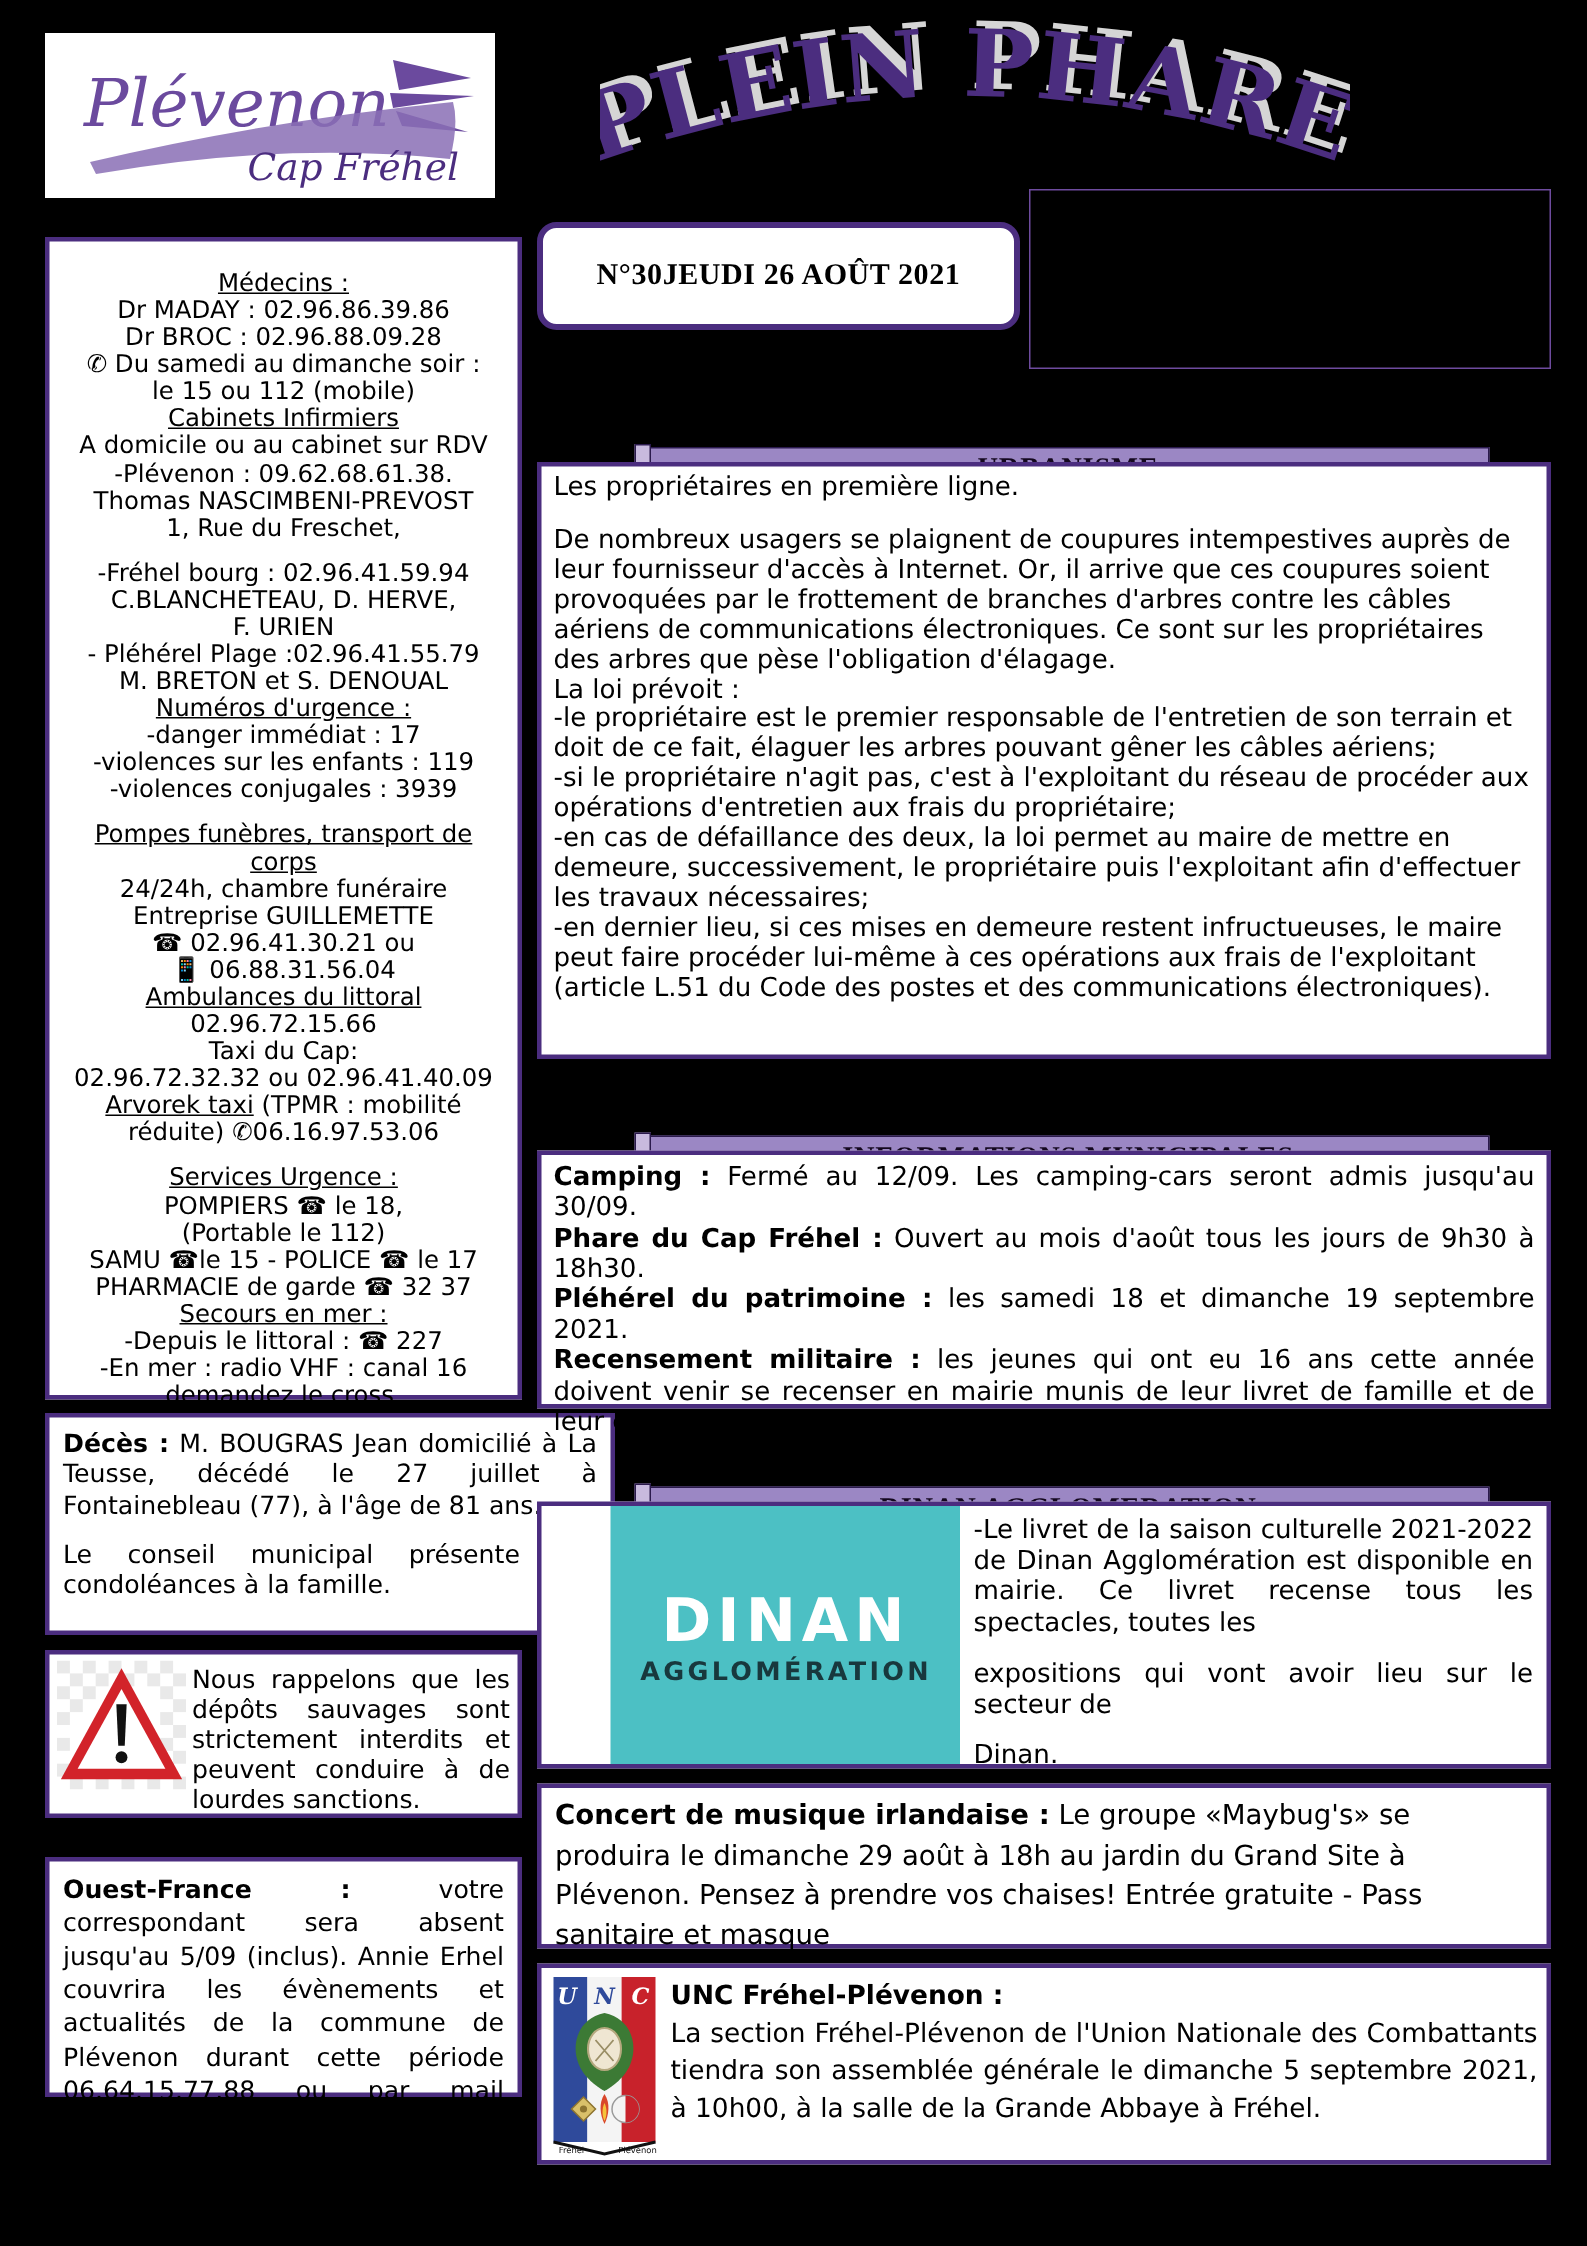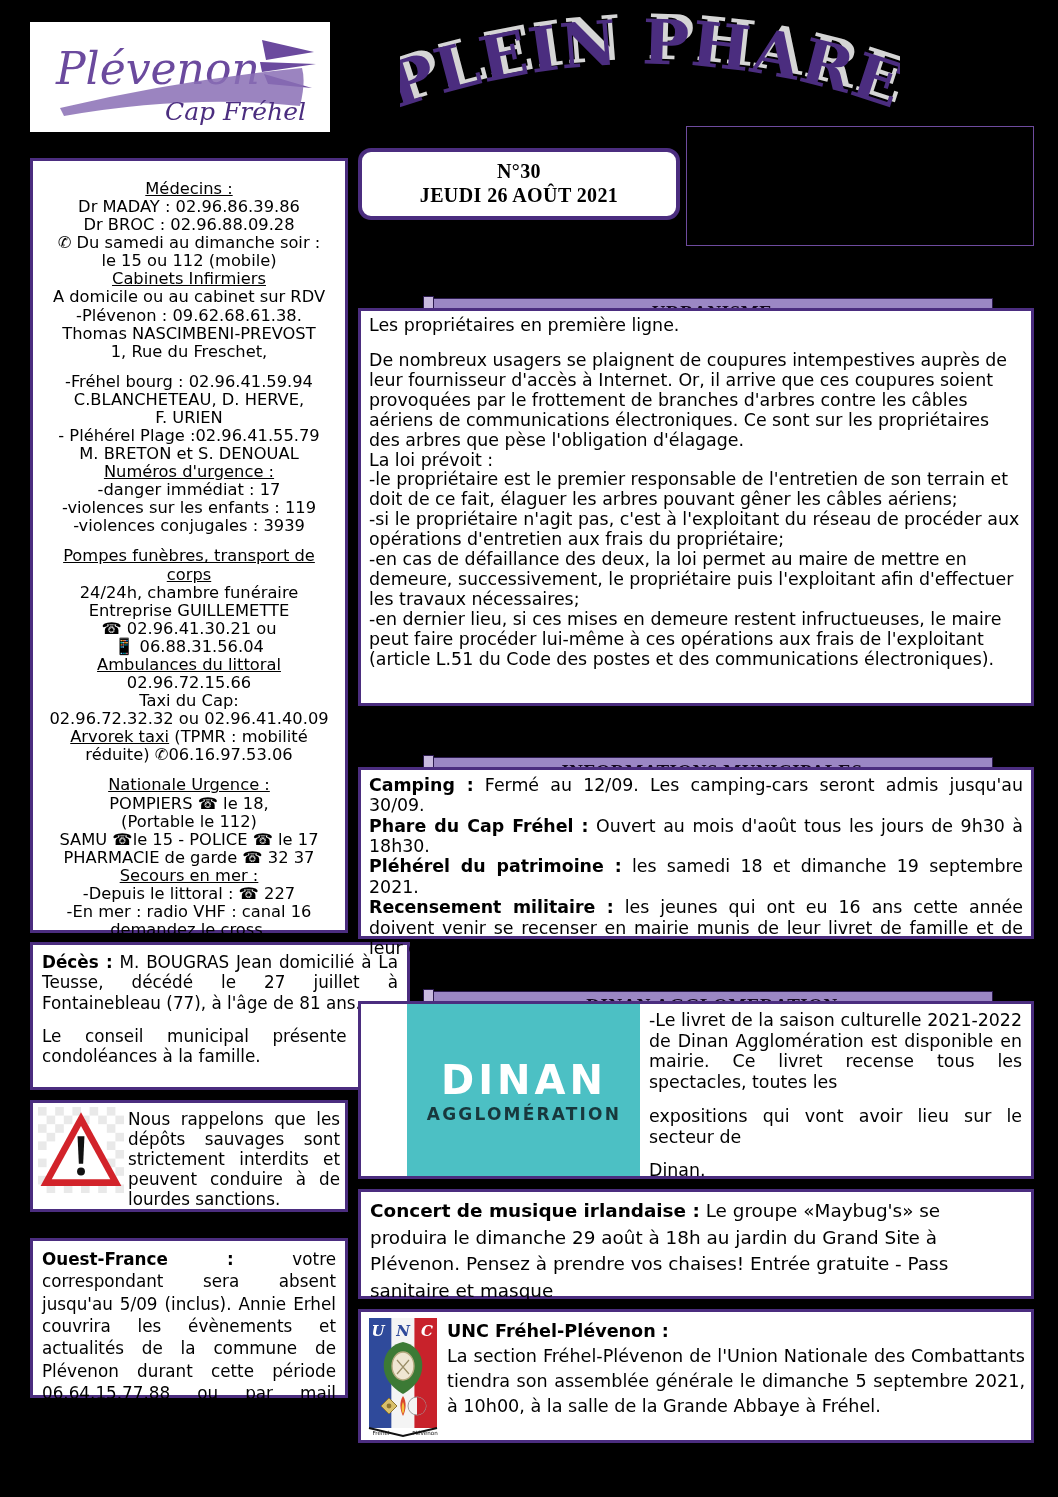--- a/index.html
+++ b/index.html
@@ -25,21 +25,21 @@
   .masthead svg { display: block; }
 
   .blackbox-tr {
     position: absolute; left: 686px; top: 126px; width: 348px; height: 120px;
     background: #000000; border: 1.5px solid #6e4b9e;
   }
 
   .issue-box {
     position: absolute; left: 358px; top: 148px; width: 322px; height: 72px;
     background: #ffffff; border: 4px solid #4b2d7f; border-radius: 13px;
-    display: flex; flex-direction: column; align-items: center; justify-content: center;
+    display: flex; flex-direction: row; align-items: center; justify-content: center;
     font-family: "Liberation Serif", serif; font-weight: bold; font-size: 20px;
     color: #000; line-height: 1.18; letter-spacing: .4px;
   }
 
   
   .panel {
     position: absolute; background: #ffffff;
     border: 3px solid #4b2d7f;
     padding: 5px 8px;
     color: #000;
@@ -207,21 +207,21 @@
     <div>Entreprise GUILLEMETTE</div>
     <div class="tel">☎  02.96.41.30.21 ou</div>
     <div class="tel">📱   06.88.31.56.04</div>
     <div class="u">Ambulances du littoral</div>
     <div>02.96.72.15.66</div>
     <div>Taxi du Cap:</div>
     <div>02.96.72.32.32 ou 02.96.41.40.09</div>
     <div><span class="u">Arvorek taxi</span><span> (TPMR : mobilité</span></div>
     <div>réduite)  ✆06.16.97.53.06</div>
     <span class="gap"></span>
-    <div class="u">Nationale Urgence :</div>
+    <div class="u">Services Urgence :</div>
     <div>POMPIERS ☎ le 18,</div>
     <div>(Portable le 112)</div>
     <div>SAMU ☎le 15 - POLICE ☎ le 17</div>
     <div>PHARMACIE de garde ☎   32 37</div>
     <div class="u">Secours en mer :</div>
     <div>-Depuis le littoral : ☎    227</div>
     <div>-En mer : radio VHF : canal 16</div>
     <div>demandez le cross.</div>
   </div>
 

